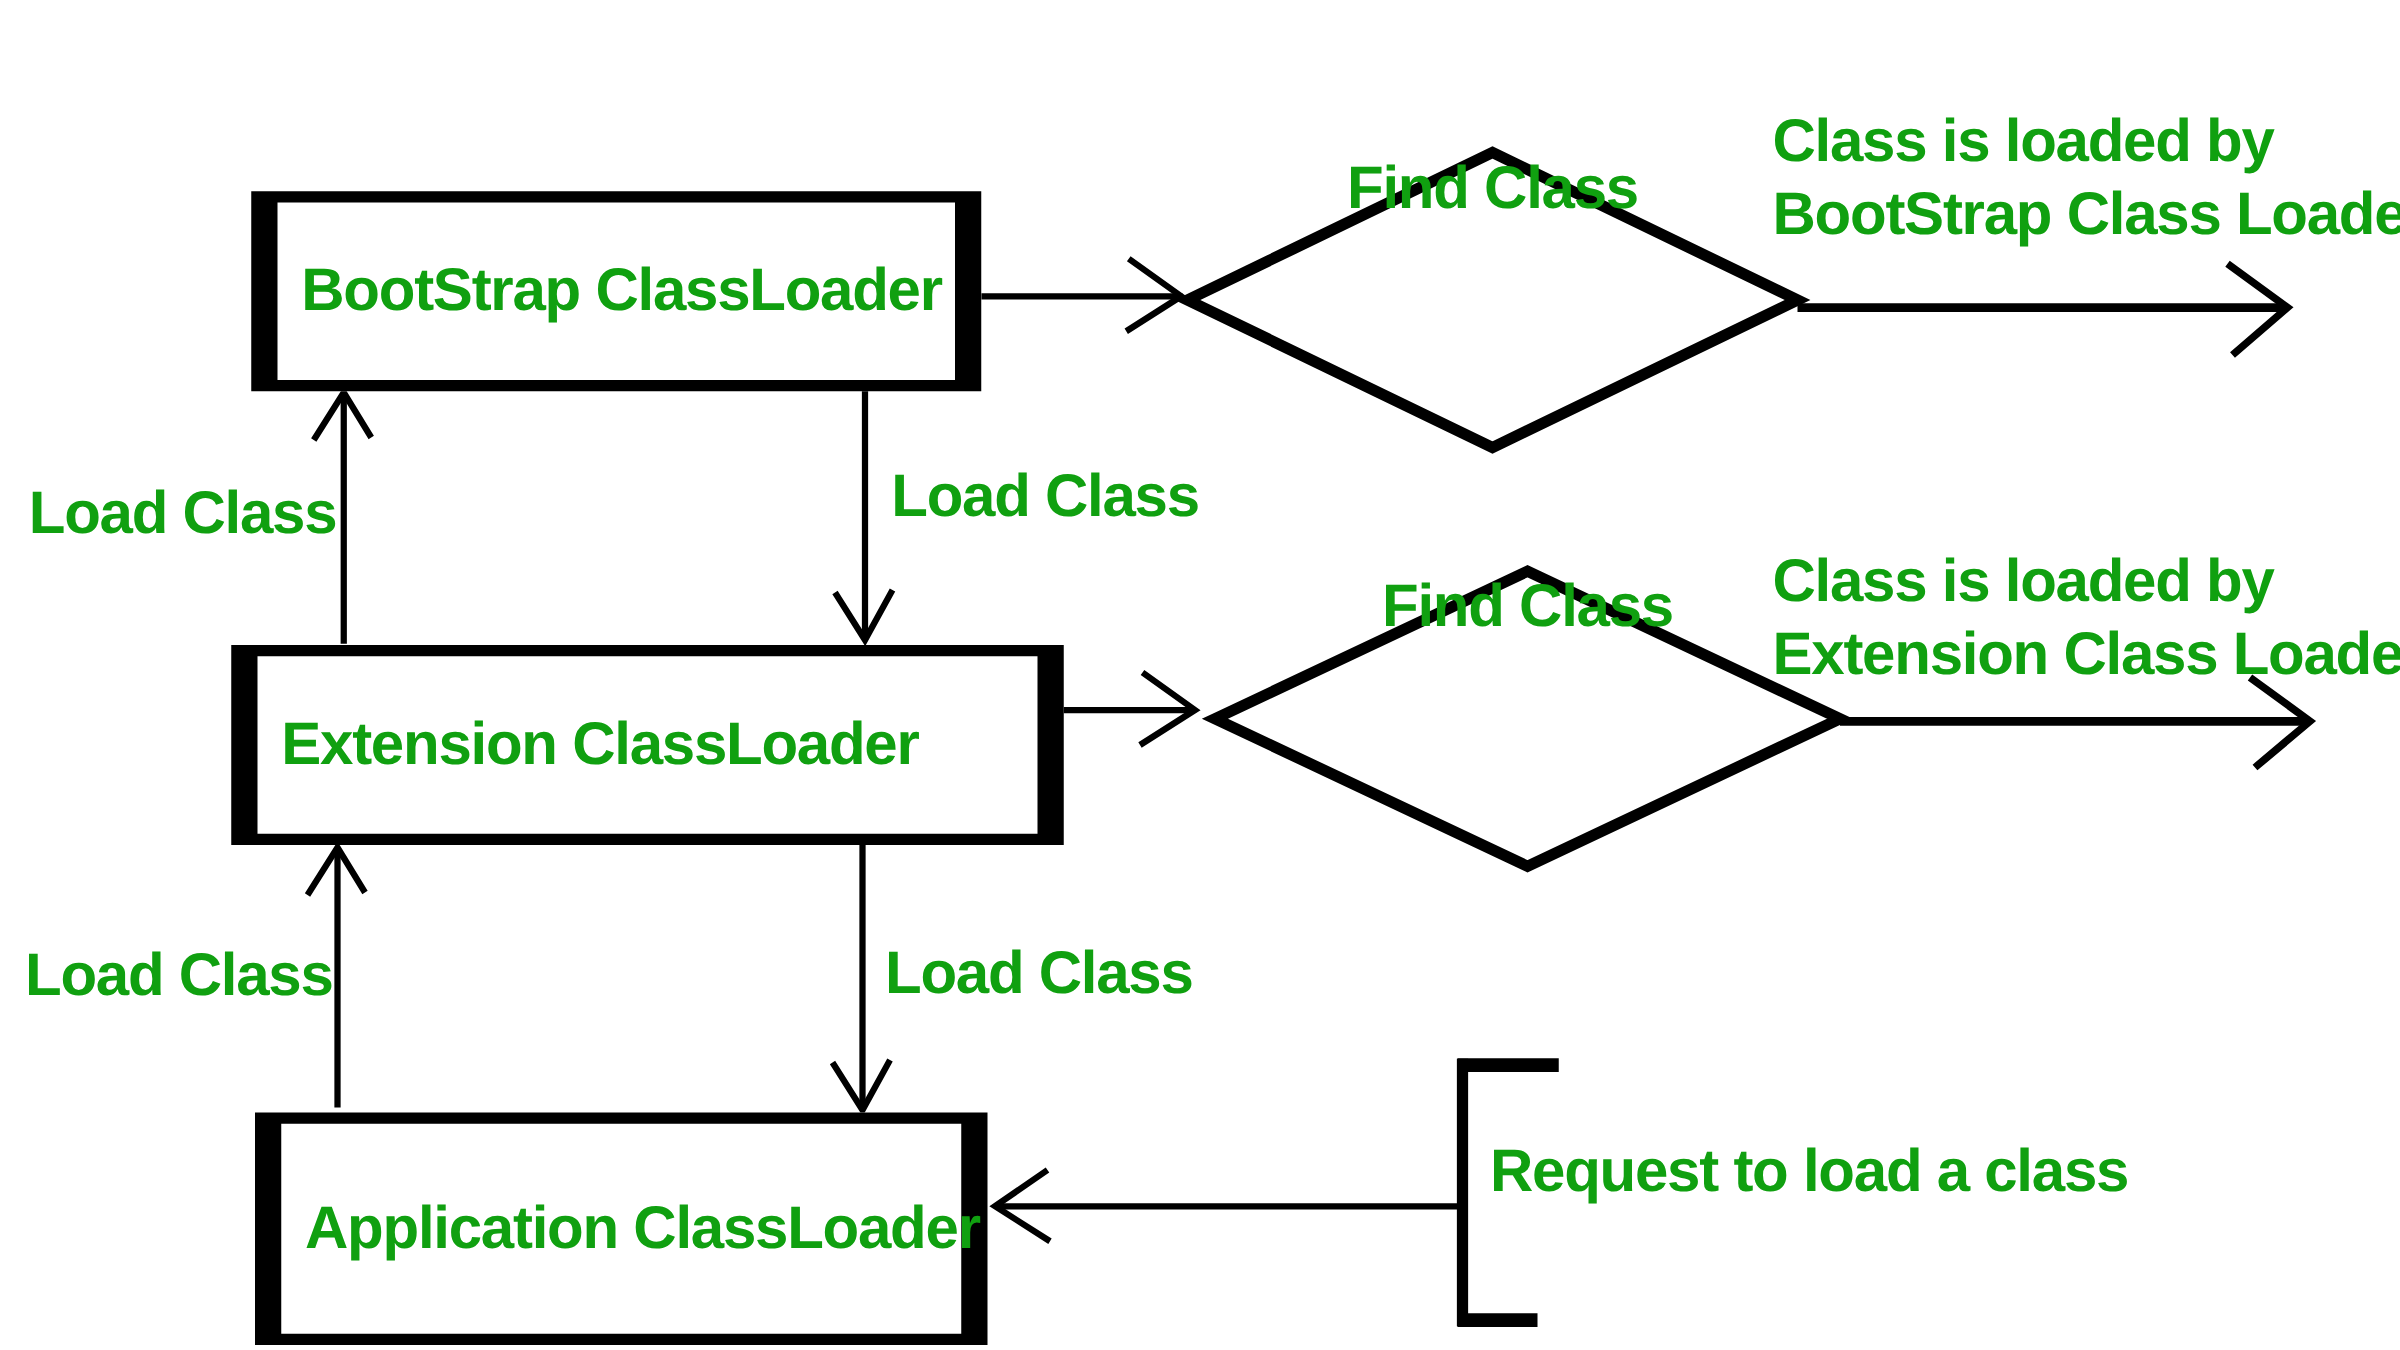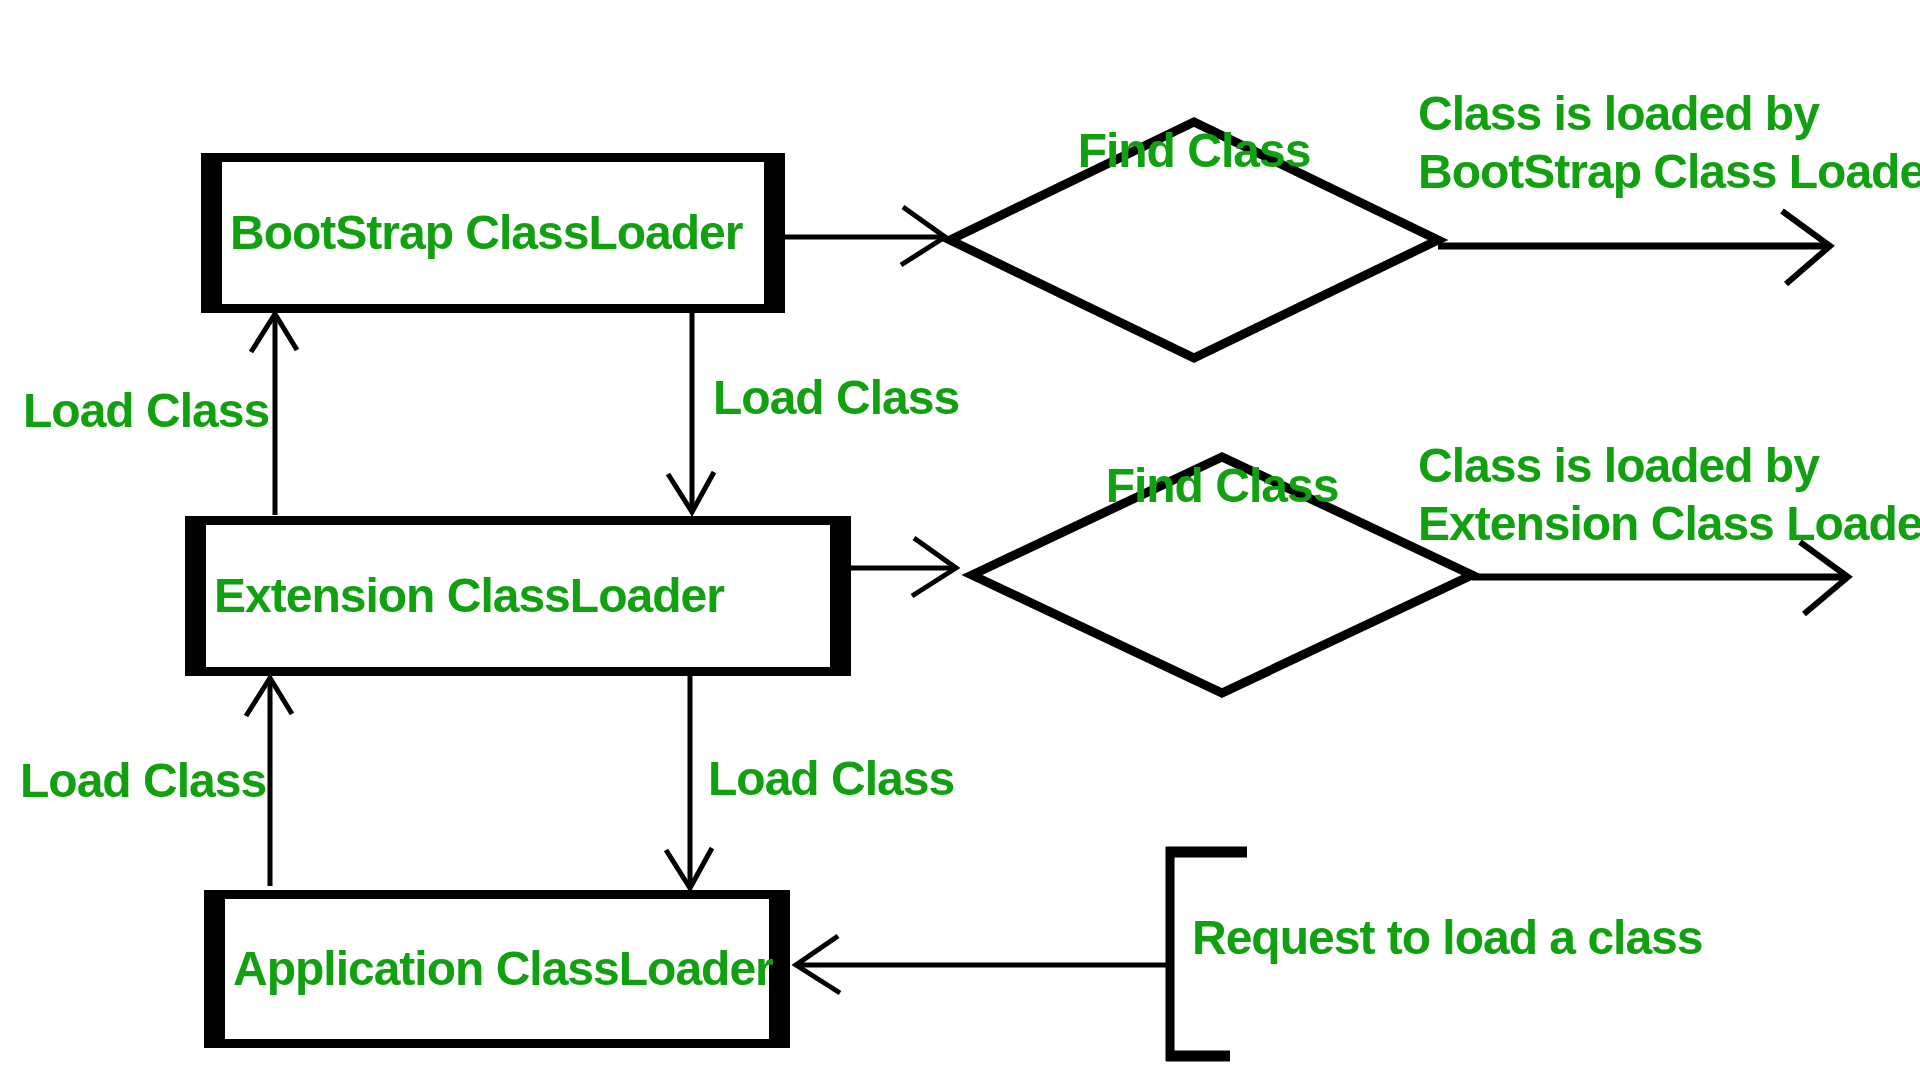--- a/index.html
+++ b/index.html
@@ -21,30 +21,30 @@
     box-sizing: border-box;
     background: #ffffff;
     border: 9px solid #000000;
     border-left-width: 21px;
     border-right-width: 21px;
     display: flex;
     align-items: center;
   }
   .box-bootstrap   { left: 201px; top: 153px; width: 584px; height: 160px; }
   .box-extension   { left: 185px; top: 516px; width: 666px; height: 160px; }
-  .box-application { left: 204px; top: 890px; width: 586px; height: 158px; }
+  .box-application { left: 204px; top: 890px; width: 586px; height: 186px; }
   .green-text {
     color: #10A010;
     font-weight: bold;
     font-size: 48px;
     letter-spacing: -1px;
     white-space: nowrap;
     line-height: 58px;
   }
-  .box-label { padding-left: 8px; }
+  .box-label { padding-left: 19px; }
   .abs { position: absolute; }
   .diamond-label {
     position: absolute;
     display: flex;
     justify-content: center;
   }
   .dl-1 { left: 950px; top: 122px; width: 488px; height: 236px; }
   .dl-2 { left: 972px; top: 457px; width: 500px; height: 236px; }
   .lbl-load-tl { left: 23px;  top: 382px; }
   .lbl-load-tr { left: 713px; top: 369px; }

